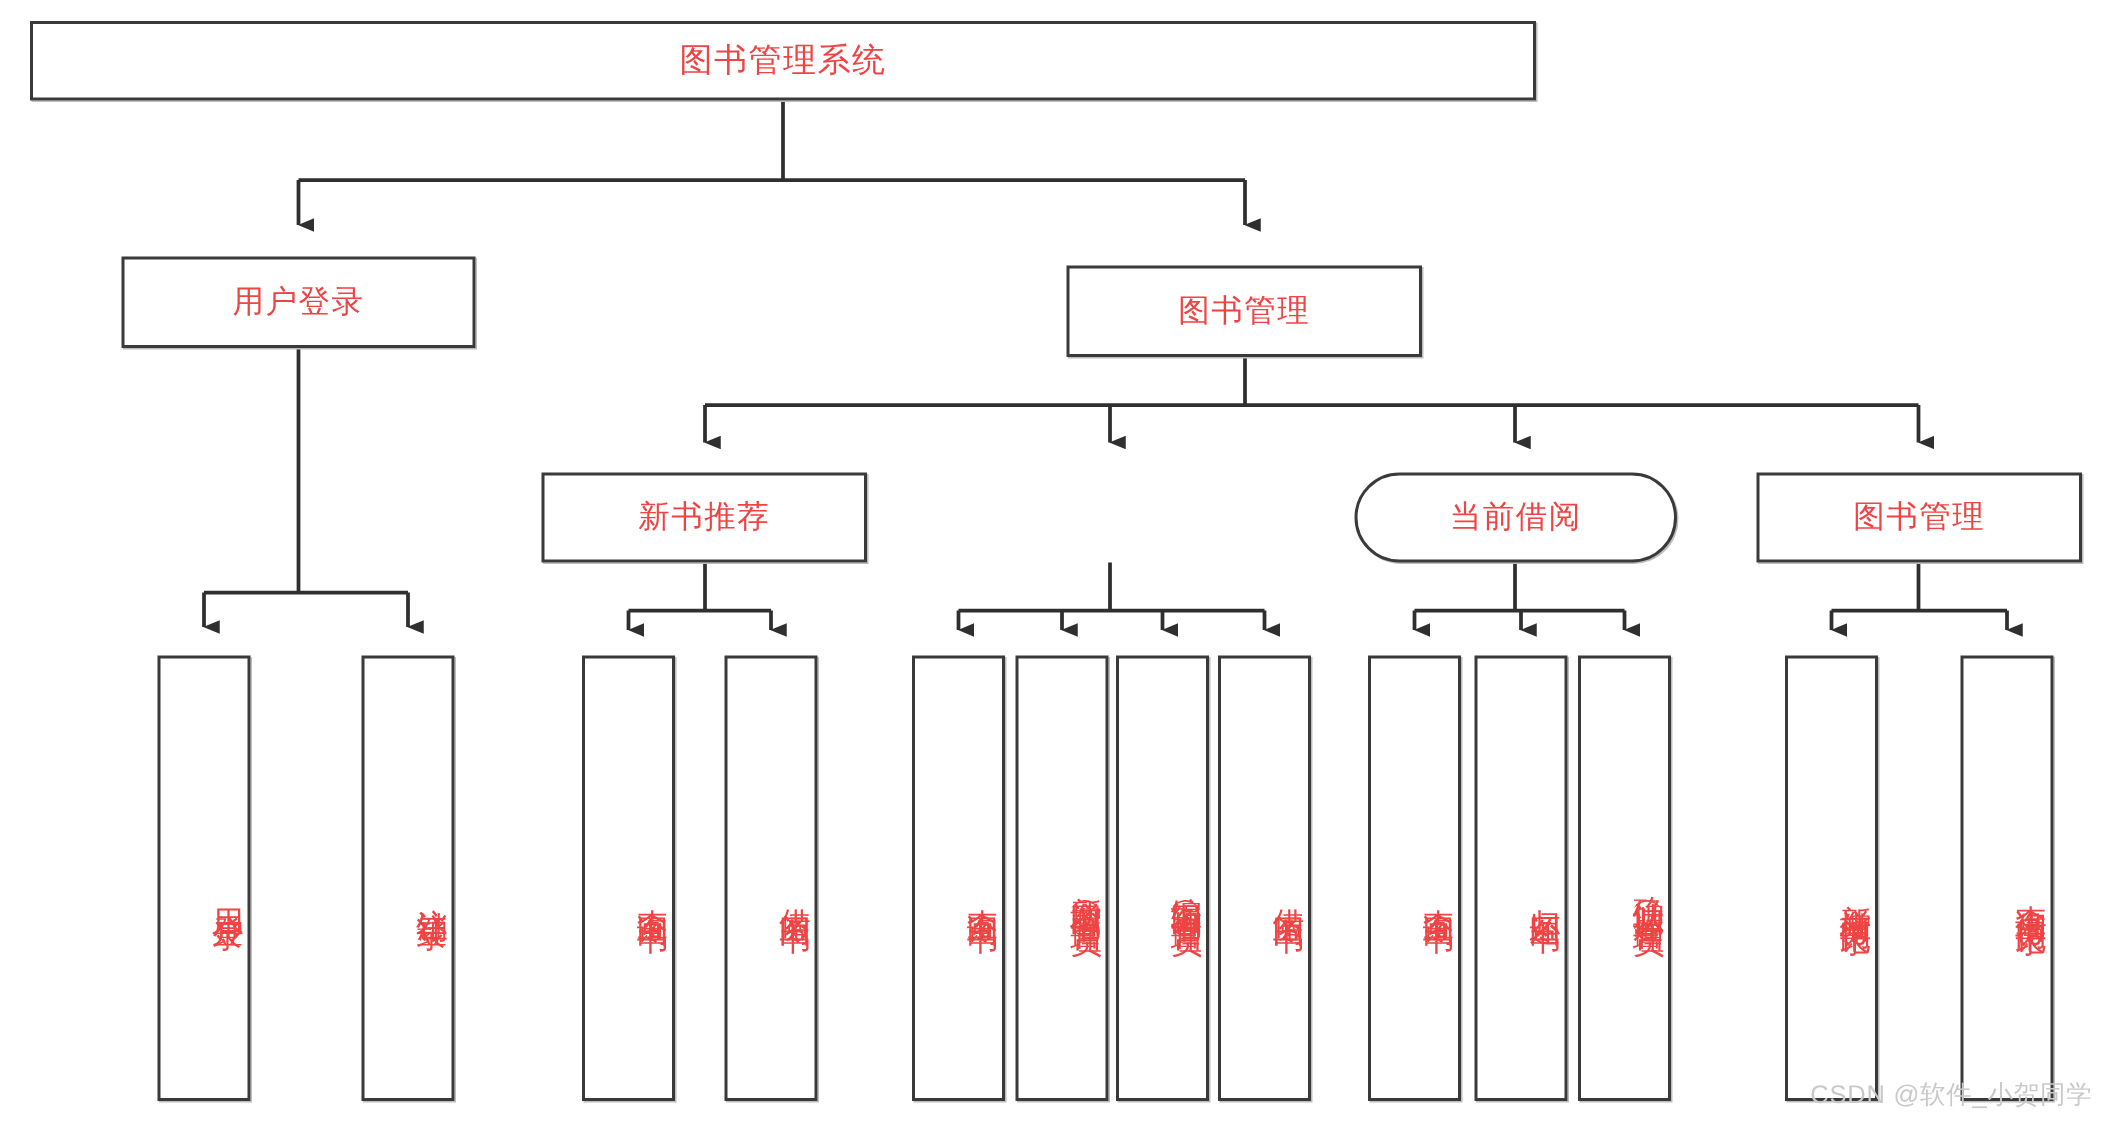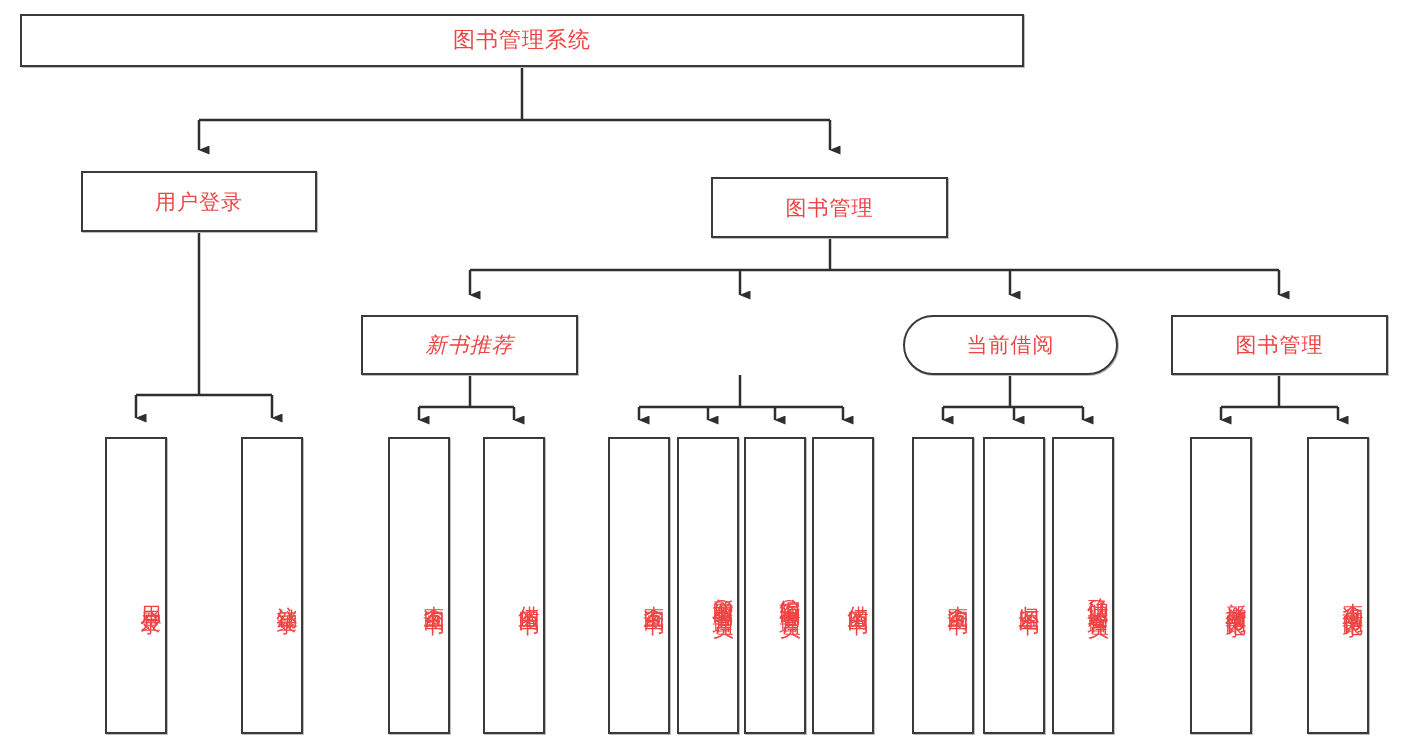--- a/index.html
+++ b/index.html
@@ -107,21 +107,21 @@
       <path d="M1221,407 L1221,420" marker-end="url(#arw)"></path>
       <path d="M1338,407 L1338,420" marker-end="url(#arw)"></path>
     </g>
   </svg>
 
   <div class="node horiz" id="root-node" style="left: 20px; top: 14px; width: 1004px; height: 53px;">图书管理系统</div>
 
   <div class="node horiz" style="left: 81px; top: 171px; width: 236px; height: 61px;">用户登录</div>
   <div class="node horiz" style="left: 711px; top: 177px; width: 237px; height: 61px;">图书管理</div>
 
-  <div class="node horiz" style="left: 361px; top: 315px; width: 217px; height: 60px; font-style: italic;">新书推荐</div>
+  <div class="node horiz" style="left: 361px; top: 315px; width: 217px; height: 60px;">新书推荐</div>
   <div class="node horiz" style="left: 903px; top: 315px; width: 215px; height: 60px; border-radius: 30px;">当前借阅</div>
   <div class="node horiz" style="left: 1171px; top: 315px; width: 217px; height: 60px;">图书管理</div>
 
   <div class="node vert" style="left: 105px; top: 437px; width: 62px; height: 297px;">
       <span>用户登录</span>
     </div>
   <div class="node vert" style="left: 241px; top: 437px; width: 62px; height: 297px;">
       <span>注销登录</span>
     </div>
   <div class="node vert" style="left: 388px; top: 437px; width: 62px; height: 297px;">
@@ -151,13 +151,14 @@
   <div class="node vert" style="left: 1052px; top: 437px; width: 62px; height: 297px;">
       <span>确认归还（管理员）</span>
     </div>
   <div class="node vert" style="left: 1190px; top: 437px; width: 62px; height: 297px;">
       <span>新增借阅记录</span>
     </div>
   <div class="node vert" style="left: 1307px; top: 437px; width: 62px; height: 297px;">
       <span>查询借阅记录</span>
     </div>
 
+  <div class="watermark">CSDN @软件_小贺同学</div>
 </div>
 
 </body></html>

